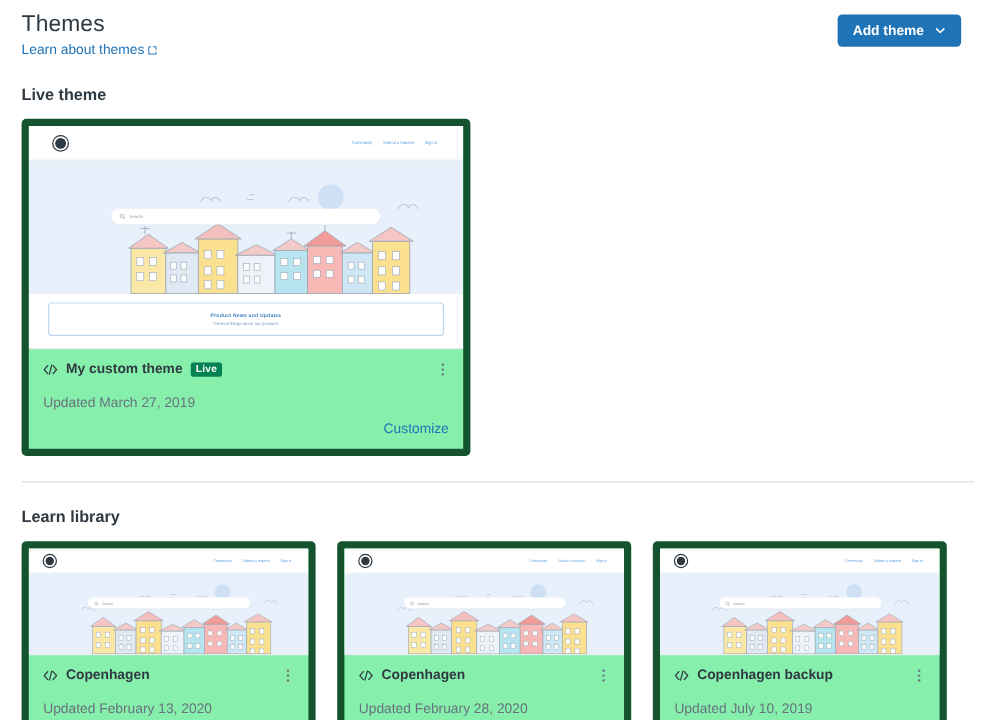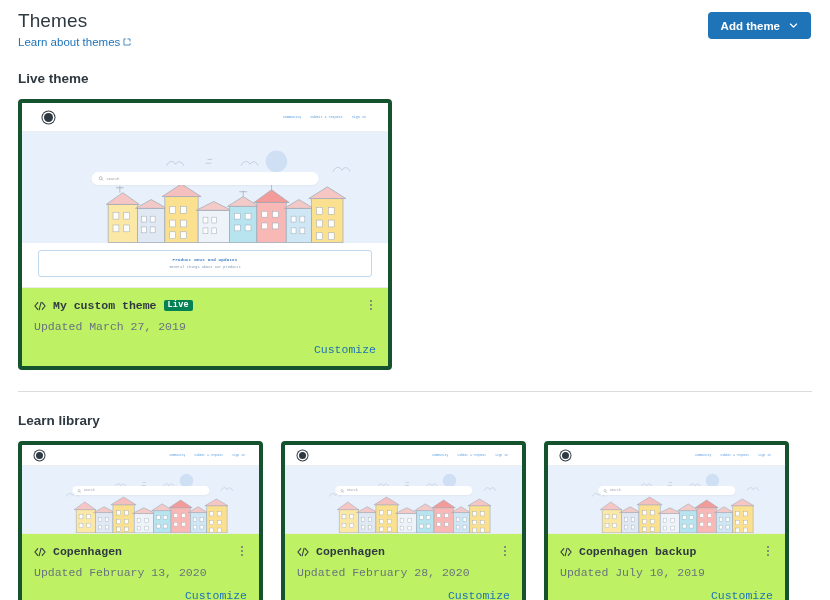--- a/index.html
+++ b/index.html
@@ -16,39 +16,39 @@
   .header { padding-top: 10px; position: relative; }
   .page-title { font-size: 19px; font-weight: 400; color: #2f3941; letter-spacing: .1px; }
   .page-subtitle { font-size: 11.5px; color: #49545c; margin-top: 5px; line-height: 1.35; }
   .learn-link {
     display: inline-flex; align-items: center; gap: 3px;
     font-size: 11.5px; color: #1f73b7; text-decoration: none; 
   }
   .ext-icon { display: inline-block; width: 8px; height: 8px; }
 
   .add-theme-btn {
-    position: absolute; right: 1px; top: 12px;
+    position: absolute; right: 11px; top: 12px;
     background: #1f73b7; color: #fff; border: none; border-radius: 4px;
     height: 27px; padding: 0 13px;
     font-family: "Liberation Sans", sans-serif;
     font-size: 11.5px; font-weight: 700;
     display: inline-flex; align-items: center; gap: 9px; cursor: pointer;
   }
   .chev { width: 9px; height: 9px; }
 
   
   .section-title { font-size: 13.5px; font-weight: 700; color: #2f3941; }
   .live-section { margin-top: 21px; }
   .divider { height: 1px; background: #d8dcde; margin-top: 21px; }
   .library-section { margin-top: 21px; }
 
   
   .card {
-    background: #bef264; border: 4px solid #14532d; border-radius: 4px;
-    overflow: hidden; position: relative; font-family: Liberation Mono, monospace;
+    background: #86efac; border: 6px solid #14532d; border-radius: 4px;
+    overflow: hidden; position: relative;
   }
   .card-live { width: 374px; margin-top: 13px; }
 
   .library-grid { display: flex; gap: 18px; margin-top: 13px; }
   .card-lib { width: 245px; }
 
   
   .preview { position: relative; width: 100%; background: #fff; overflow: hidden; }
   .preview-live { height: 140px; }
   .preview-lib  { height: 88px; }
@@ -104,21 +104,21 @@
   .card-lib .card-meta { border-top: 1px solid #e9ebed; }
   .meta-row { display: flex; align-items: center; gap: 7px; }
   .code-icon { width: 12px; height: 10px; flex: 0 0 auto; }
   .theme-name { font-size: 11.5px; font-weight: 700; color: #2f3941; }
   .live-badge {
     background: #038153; color: #fff; font-size: 8.5px; font-weight: 700;
     border-radius: 2px; padding: 1px 4px 1.5px; letter-spacing: .2px;
     line-height: 1.1;
     text-align: center;
   }
-  .updated { font-size: 11.5px; color: #68737d; margin-top: 8px; }
+  .updated { font-size: 11.5px; color: #68737d; margin-top: 16px; }
   .kebab {
     position: absolute; right: 10px; top: 10px;
     width: 14px; height: 14px; cursor: pointer;
     display: flex; flex-direction: column; align-items: center;
     justify-content: center; gap: 2px; border-radius: 3px;
   }
   .kebab i { width: 2px; height: 2px; background: #68737d; border-radius: 50%; display: block; }
   .customize {
     display: block; text-align: right; margin-top: 10px;
     font-size: 11.5px; color: #1f73b7; text-decoration: none; cursor: pointer;

